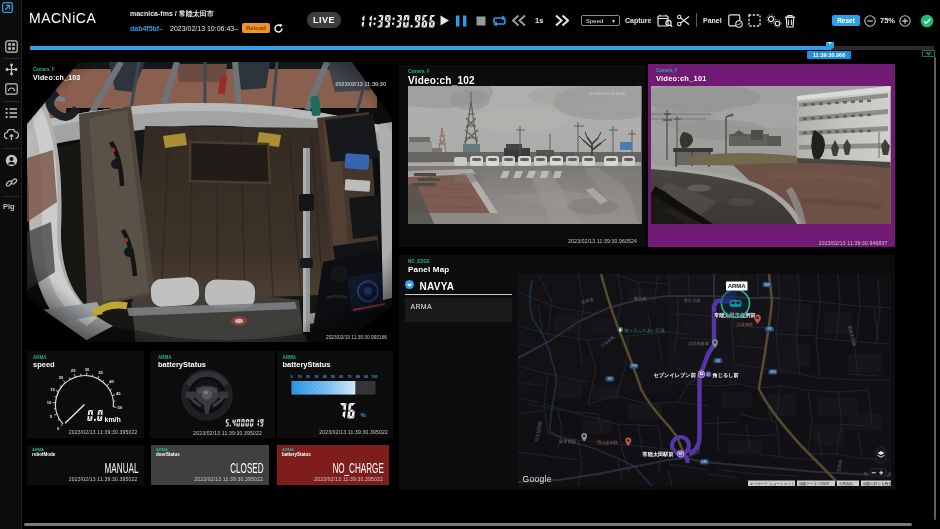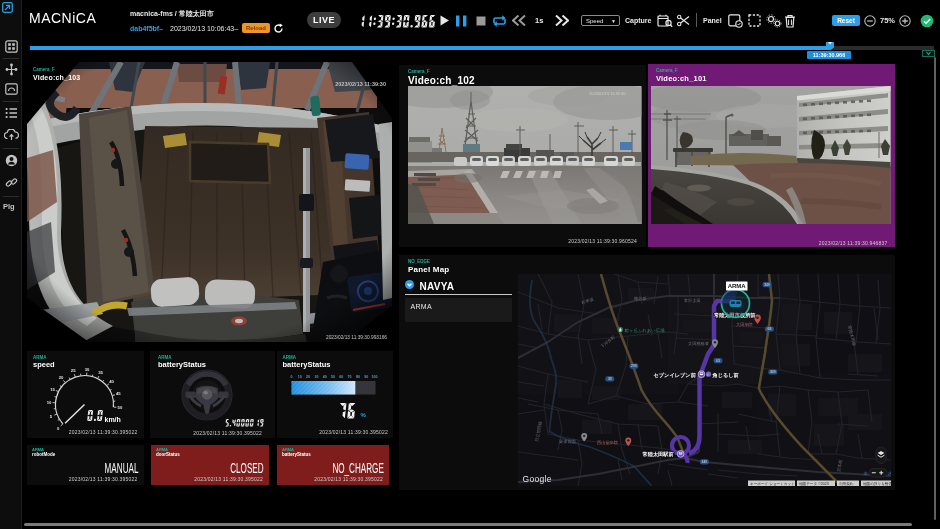--- a/index.html
+++ b/index.html
@@ -997,21 +997,21 @@
     </div>
     <div style="position:absolute;left:83.5px;top:61.5px;font-size:6px;color:#2b9fe8;font-weight:700;letter-spacing:0;white-space:nowrap;line-height:1;">%</div>
     <div style="position:absolute;right:5px;top:79.5px;font-size:5px;color:#cdcdcd;white-space:nowrap;line-height:1;letter-spacing:0.2px">2023/02/13 11:39:30.395022</div>
   </div>
 <div style="position:absolute;left:27px;top:445px;width:116.5px;height:40px;background:#0c0c0c;overflow:hidden">
     <div style="position:absolute;left:5px;top:2.5px;font-size:4px;color:#23b098;font-weight:700;letter-spacing:0;white-space:nowrap;line-height:1;">ARMA</div>
     <div style="position:absolute;left:5px;top:7.5px;font-size:4.5px;color:#fff;font-weight:700;letter-spacing:0;white-space:nowrap;line-height:1;">robotMode</div>
     <div style="position:absolute;right:5px;top:15.5px;font-size:14.5px;color:#fff;letter-spacing:0px;line-height:1;font-weight:400;transform:scaleX(0.56);transform-origin:100% 50%">MANUAL</div>
     <div style="position:absolute;right:6px;top:32px;font-size:5px;color:#cdcdcd;white-space:nowrap;line-height:1;letter-spacing:0.2px">2023/02/13 11:39:30.395022</div>
   </div>
-<div style="position:absolute;left:151px;top:445px;width:118px;height:40px;background:#7f1d1d;overflow:hidden">
+<div style="position:absolute;left:151px;top:445px;width:118px;height:40px;background:#404040;overflow:hidden">
     <div style="position:absolute;left:5px;top:2.5px;font-size:4px;color:#23b098;font-weight:700;letter-spacing:0;white-space:nowrap;line-height:1;">ARMA</div>
     <div style="position:absolute;left:5px;top:7.5px;font-size:4.5px;color:#fff;font-weight:700;letter-spacing:0;white-space:nowrap;line-height:1;">doorStatus</div>
     <div style="position:absolute;right:5px;top:15.5px;font-size:14.5px;color:#fff;letter-spacing:0px;line-height:1;font-weight:400;transform:scaleX(0.56);transform-origin:100% 50%">CLOSED</div>
     <div style="position:absolute;right:6px;top:32px;font-size:5px;color:#cdcdcd;white-space:nowrap;line-height:1;letter-spacing:0.2px">2023/02/13 11:39:30.395022</div>
   </div>
 <div style="position:absolute;left:277px;top:445px;width:112px;height:40px;background:#7f1d1d;overflow:hidden">
     <div style="position:absolute;left:5px;top:2.5px;font-size:4px;color:#23b098;font-weight:700;letter-spacing:0;white-space:nowrap;line-height:1;">ARMA</div>
     <div style="position:absolute;left:5px;top:7.5px;font-size:4.5px;color:#fff;font-weight:700;letter-spacing:0;white-space:nowrap;line-height:1;">batteryStatus</div>
     <div style="position:absolute;right:5px;top:15.5px;font-size:14.5px;color:#fff;letter-spacing:0px;line-height:1;font-weight:400;transform:scaleX(0.56);transform-origin:100% 50%">NO_CHARGE</div>
     <div style="position:absolute;right:6px;top:32px;font-size:5px;color:#cdcdcd;white-space:nowrap;line-height:1;letter-spacing:0.2px">2023/02/13 11:39:30.395022</div>

